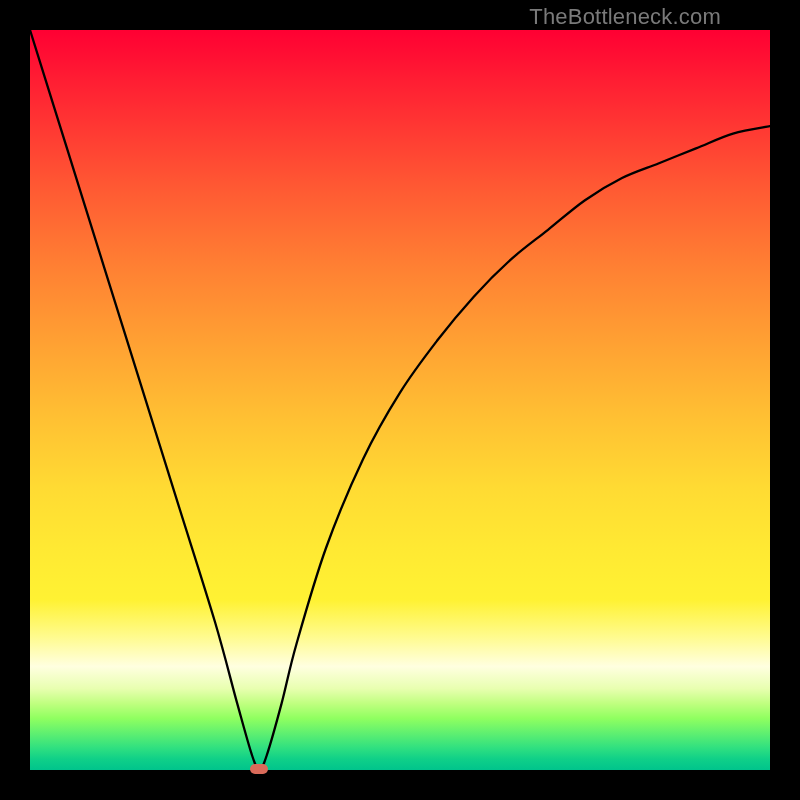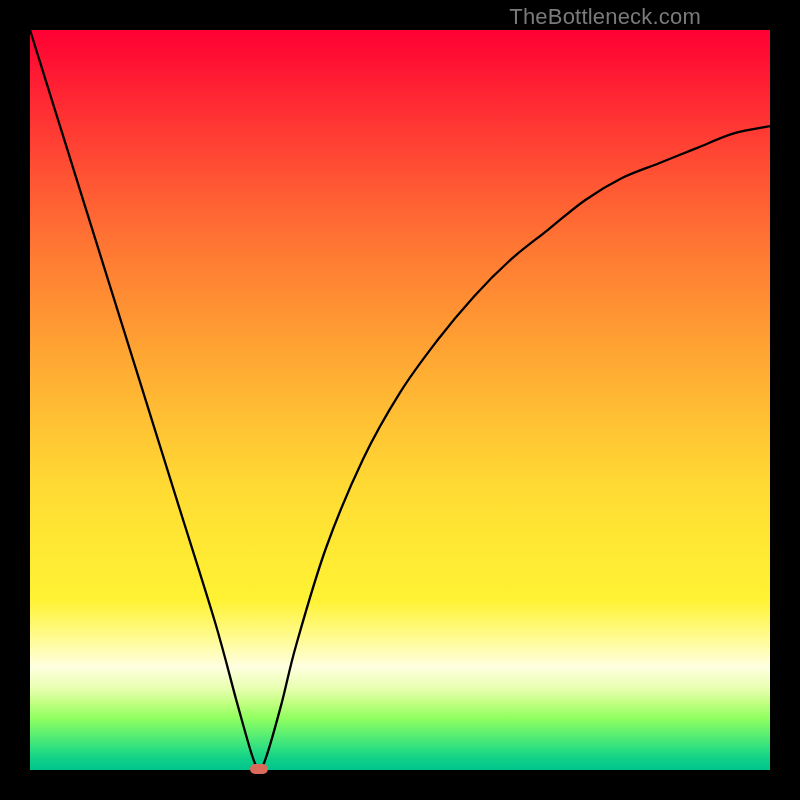--- a/index.html
+++ b/index.html
@@ -9,20 +9,21 @@
     height: 800px;
     overflow: hidden;
     background: #000;
     font-family: Arial, Helvetica, sans-serif;
   }
   .frame {
     position: relative;
     width: 713px;
     height: 800px;
     background: #000;
+    padding-left: 20px;
   }
   .plot-area {
     position: absolute;
     left: 30px;
     top: 30px;
     width: 740px;
     height: 740px;
     background: linear-gradient(to bottom,
       #ff0033 0%,
       #ff1a33 6%,

